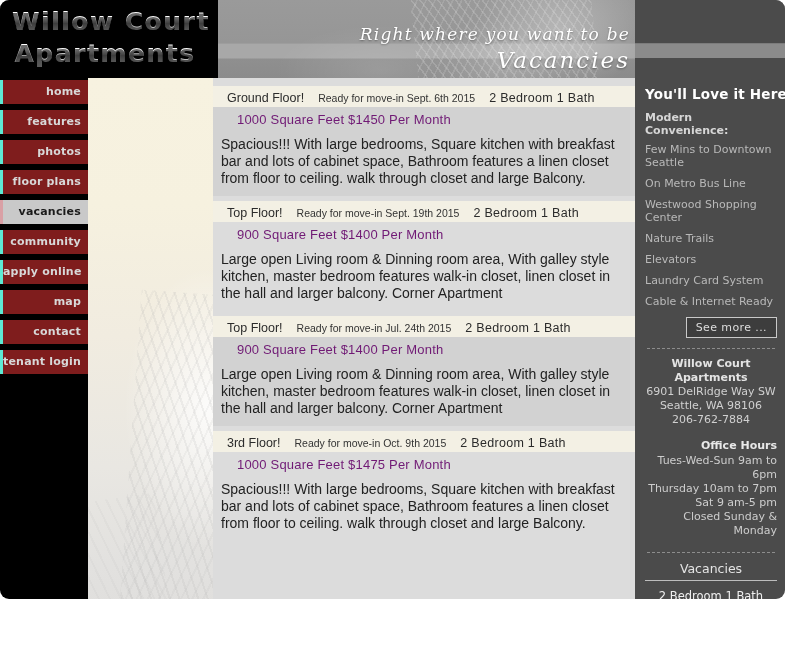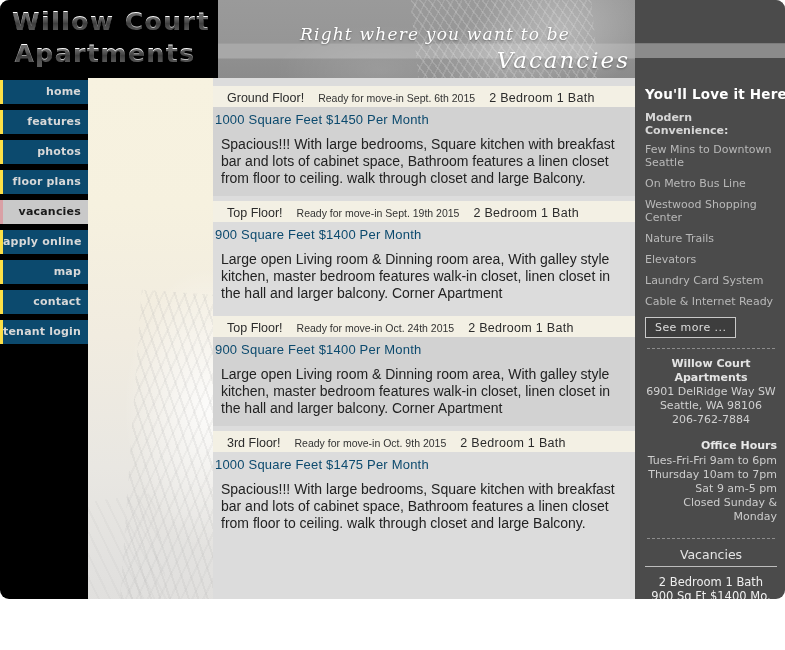--- a/index.html
+++ b/index.html
@@ -71,20 +71,21 @@
     -webkit-text-fill-color: transparent;
     text-shadow: 0 1px 0 rgba(0,0,0,.6);
     white-space: nowrap;
   }
   #logo-line-1 { text-align: left; padding-left: 4px; }
   #logo-line-2 { text-align: center; padding-right: 6px; }
 
   #tagline {
     position: absolute; left: 300px; top: 24px;
     width: 330px;
+    text-align: right;
     font-family: "DejaVu Serif", serif;
     font-style: italic;
     font-size: 17px;
     color: #ffffff;
     letter-spacing: 1.2px;
     text-shadow: 0 1px 2px rgba(0,0,0,.35);
     white-space: nowrap;
   }
   #page-script-title {
     position: absolute; left: 300px; top: 47px;
@@ -103,22 +104,22 @@
   #nav {
     position: absolute; left: 0; top: 78px;
     width: 88px; height: 572px;
     background: #000000;
     padding-top: 2px;
   }
   .nav-item {
     position: relative;
     height: 24px;
     margin-bottom: 6px;
-    background: #0c4a6e;
-    border-left: 3px solid #fde047;
+    background: #7f1d1d;
+    border-left: 3px solid #5eead4;
     color: #d8d8d8;
     font-family: "DejaVu Sans", sans-serif;
     font-weight: bold;
     font-size: 11px;
     line-height: 24px;
     text-align: right;
     padding-right: 7px;
     letter-spacing: .2px;
     cursor: pointer;
     white-space: nowrap;
@@ -189,22 +190,22 @@
   .lh-beds {
     font-family: "Liberation Sans", sans-serif;
     font-size: 12.5px;
     color: #2b2b2b;
     margin-left: 14px;
     letter-spacing: .3px;
   }
   .listing-size {
     background: #d2d2d2;
     font-size: 13px;
-    color: #0c4a6e;
-    padding: 5px 6px 4px 2px;
+    color: #701a75;
+    padding: 5px 6px 4px 24px;
     letter-spacing: .2px;
     white-space: nowrap;
   }
   .listing-desc {
     background: #d2d2d2;
     font-size: 14px;
     line-height: 17px;
     color: #222222;
     padding: 5px 10px 9px 8px;
   }
@@ -235,21 +236,21 @@
     color: #d6d6d6;
     margin-bottom: 6px;
   }
   .sb-amenity {
     font-size: 11px;
     line-height: 13px;
     color: #b9b9b9;
     margin-bottom: 8px;
     cursor: pointer;
   }
-  #see-more-wrap { text-align: left; margin-top: 4px; margin-bottom: 10px; }
+  #see-more-wrap { text-align: right; margin-top: 4px; margin-bottom: 10px; }
   #see-more {
     display: inline-block;
     background: #3d3d3d;
     border: 1px solid #c9c9c9;
     color: #dddddd;
     font-size: 11px;
     padding: 3px 9px;
     letter-spacing: .4px;
     cursor: pointer;
   }
@@ -309,20 +310,21 @@
     <div id="tagline">Right where you want to be</div>
     <div id="page-script-title">Vacancies</div>
   </div>
 
   <div id="nav">
       <div class="nav-item">home</div>
       <div class="nav-item">features</div>
       <div class="nav-item">photos</div>
       <div class="nav-item">floor plans</div>
       <div class="nav-item active">vacancies</div>
+      <div class="nav-item">community</div>
       <div class="nav-item">apply online</div>
       <div class="nav-item">map</div>
       <div class="nav-item">contact</div>
       <div class="nav-item">tenant login</div>
     </div>
 
   <div id="cream-col">
     <div id="frond-1"></div>
     <div id="frond-2"></div>
   </div>
@@ -333,21 +335,21 @@
           <div class="listing-head"><span class="lh-floor">Ground Floor!</span><span class="lh-ready">Ready for move-in Sept. 6th 2015</span><span class="lh-beds">2 Bedroom 1 Bath</span></div>
           <div class="listing-size">1000 Square Feet   $1450 Per Month</div>
           <div class="listing-desc">Spacious!!! With large bedrooms, Square kitchen with breakfast bar and lots of cabinet space, Bathroom features a linen closet from floor to ceiling. walk through closet and large Balcony.</div>
         </div>
         <div class="listing alt">
           <div class="listing-head"><span class="lh-floor">Top Floor!</span><span class="lh-ready">Ready for move-in Sept. 19th 2015</span><span class="lh-beds">2 Bedroom 1 Bath</span></div>
           <div class="listing-size">900 Square Feet   $1400 Per Month</div>
           <div class="listing-desc">Large open Living room &amp; Dinning room area, With galley style kitchen, master bedroom features walk-in closet, linen closet in the hall and larger balcony. Corner Apartment</div>
         </div>
         <div class="listing">
-          <div class="listing-head"><span class="lh-floor">Top Floor!</span><span class="lh-ready">Ready for move-in Oct. 24th 2015</span><span class="lh-beds">2 Bedroom 1 Bath</span></div>
+          <div class="listing-head"><span class="lh-floor">Top Floor!</span><span class="lh-ready">Ready for move-in Jul. 24th 2015</span><span class="lh-beds">2 Bedroom 1 Bath</span></div>
           <div class="listing-size">900 Square Feet   $1400 Per Month</div>
           <div class="listing-desc">Large open Living room &amp; Dinning room area, With galley style kitchen, master bedroom features walk-in closet, linen closet in the hall and larger balcony. Corner Apartment</div>
         </div>
         <div class="listing alt">
           <div class="listing-head"><span class="lh-floor">3rd Floor!</span><span class="lh-ready">Ready for move-in Oct. 9th 2015</span><span class="lh-beds">2 Bedroom 1 Bath</span></div>
           <div class="listing-size">1000 Square Feet   $1475 Per Month</div>
           <div class="listing-desc">Spacious!!! With large bedrooms, Square kitchen with breakfast bar and lots of cabinet space, Bathroom features a linen closet from floor to ceiling. walk through closet and large Balcony.</div>
         </div>
       </div>
   </div>
@@ -375,21 +377,21 @@
       <div class="name">Willow Court</div>
       <div class="name">Apartments</div>
       <div>6901 DelRidge Way SW</div>
       <div>Seattle, WA 98106</div>
       <div>206-762-7884</div>
     </div>
 
     <div id="sb-hours">
       <span class="hours-title">Office Hours</span>
       <div id="hours-lines">
-          <div>Tues-Fri-Fri 9am to 6pm</div>
+          <div>Tues-Wed-Sun 9am to 6pm</div>
           <div>Thursday 10am to 7pm</div>
           <div>Sat 9 am-5 pm</div>
           <div>Closed Sunday &amp; Monday</div>
         </div>
     </div>
 
     <div class="sb-divider" style="margin-top:14px;"></div>
 
     <div id="vac-header">Vacancies</div>
     <div id="vac-list">

